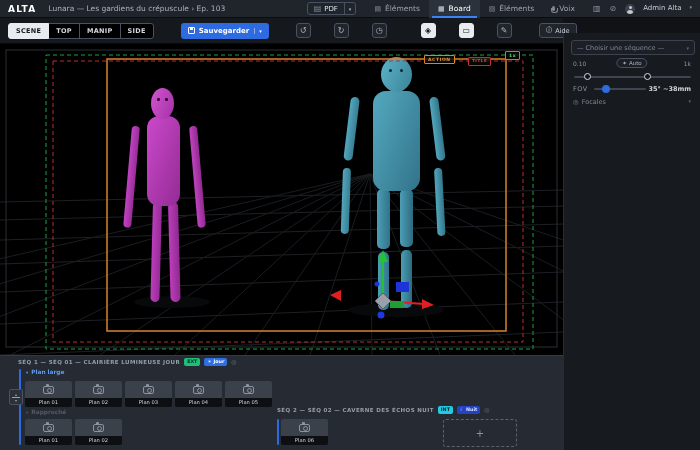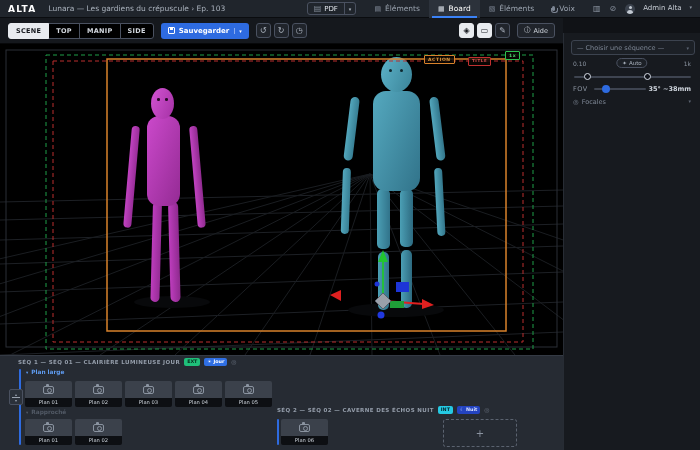--- a/index.html
+++ b/index.html
@@ -2,21 +2,21 @@
 <html><head>
 <meta charset="utf-8">
 <style>
   * { margin:0; padding:0; box-sizing:border-box; }
   html,body { background:#0b0d10; }
   #app {
     position:relative; width:700px; height:450px; overflow:hidden;
     font-family:"DejaVu Sans", sans-serif; background:#101216;
     -webkit-font-smoothing:antialiased; color:#c6ccd4;
   }
-  button { font-family:inherit; background:none; border:none; color:inherit; cursor:default; }
+  button { font-family:inherit; background:none; border:none; color:inherit; cursor:default;margin-left:20px; }
 
   
   .topbar {
     position:absolute; left:0; top:0; width:700px; height:18px;
     background:#20252c; border-bottom:1px solid #0a0c0f;
     display:flex; align-items:center; padding:0 8px; gap:8px; z-index:30;
   }
   .brand { font-size:9px; font-weight:bold; color:#ffffff; letter-spacing:1.2px; }
   .doc-title { font-size:7.5px; color:#aab2bd; margin-left:4px; white-space:nowrap; }
   .topbar-right { margin-left:auto; display:flex; align-items:center; gap:9px; }

